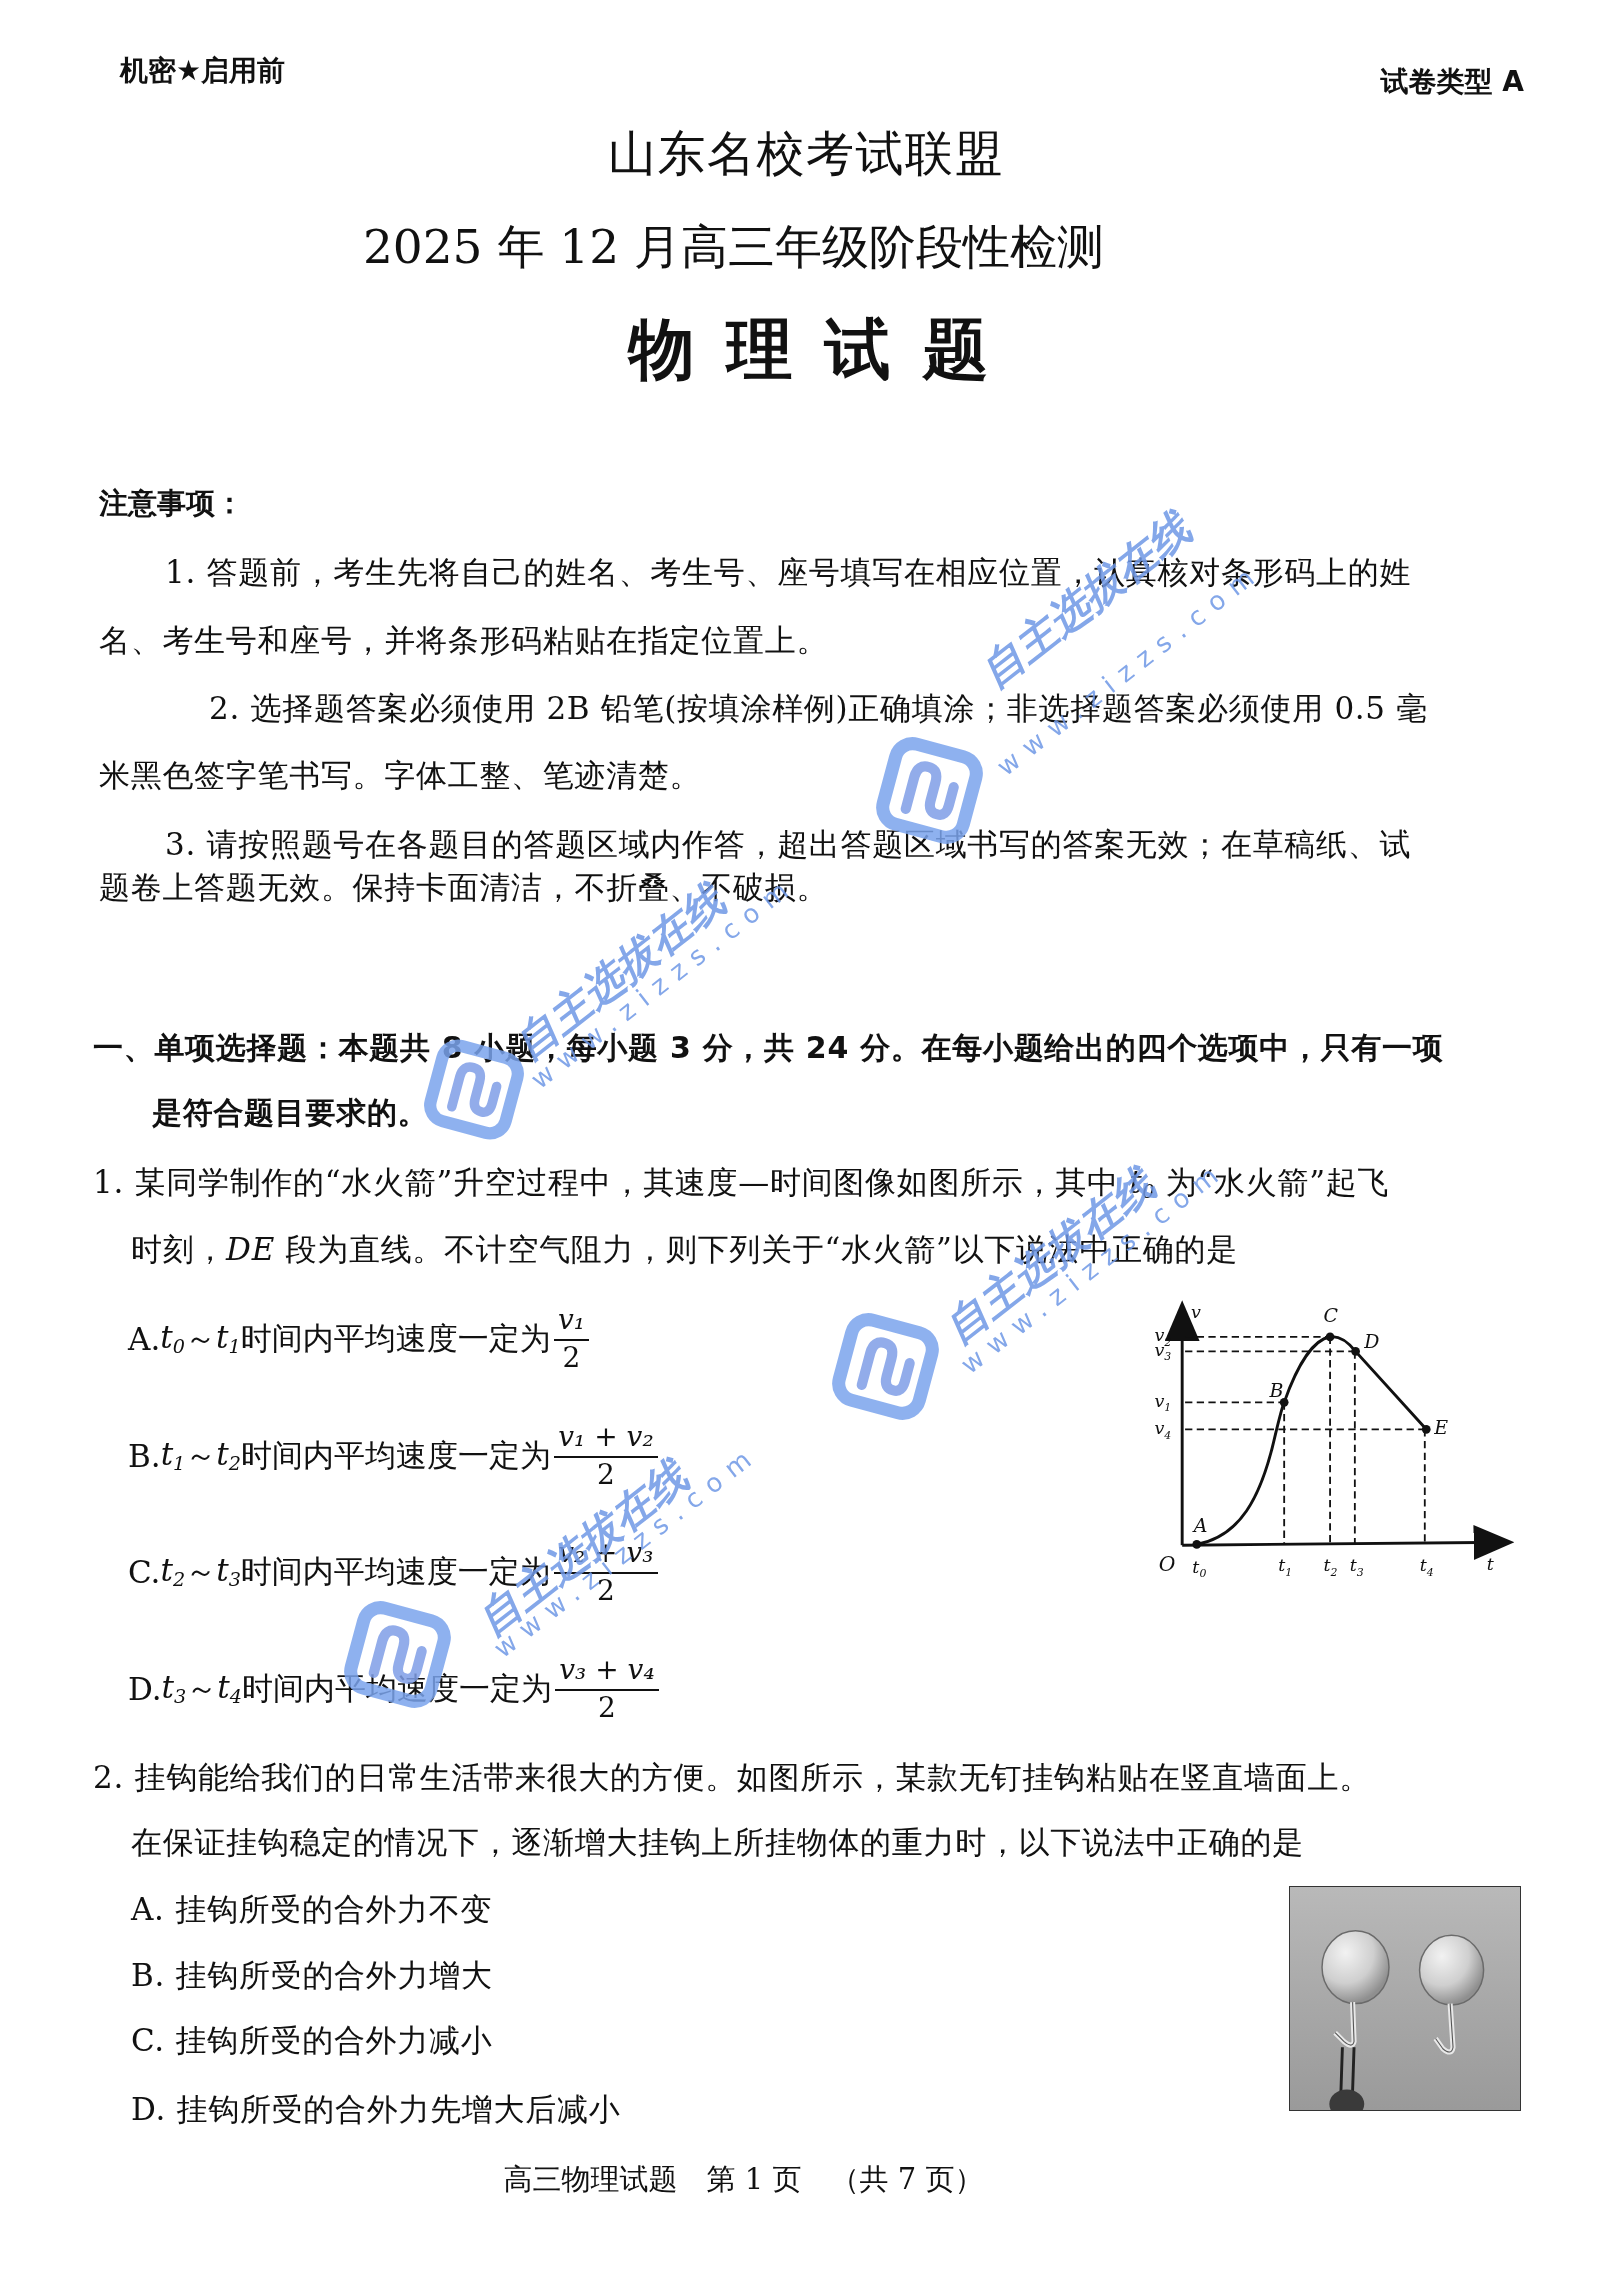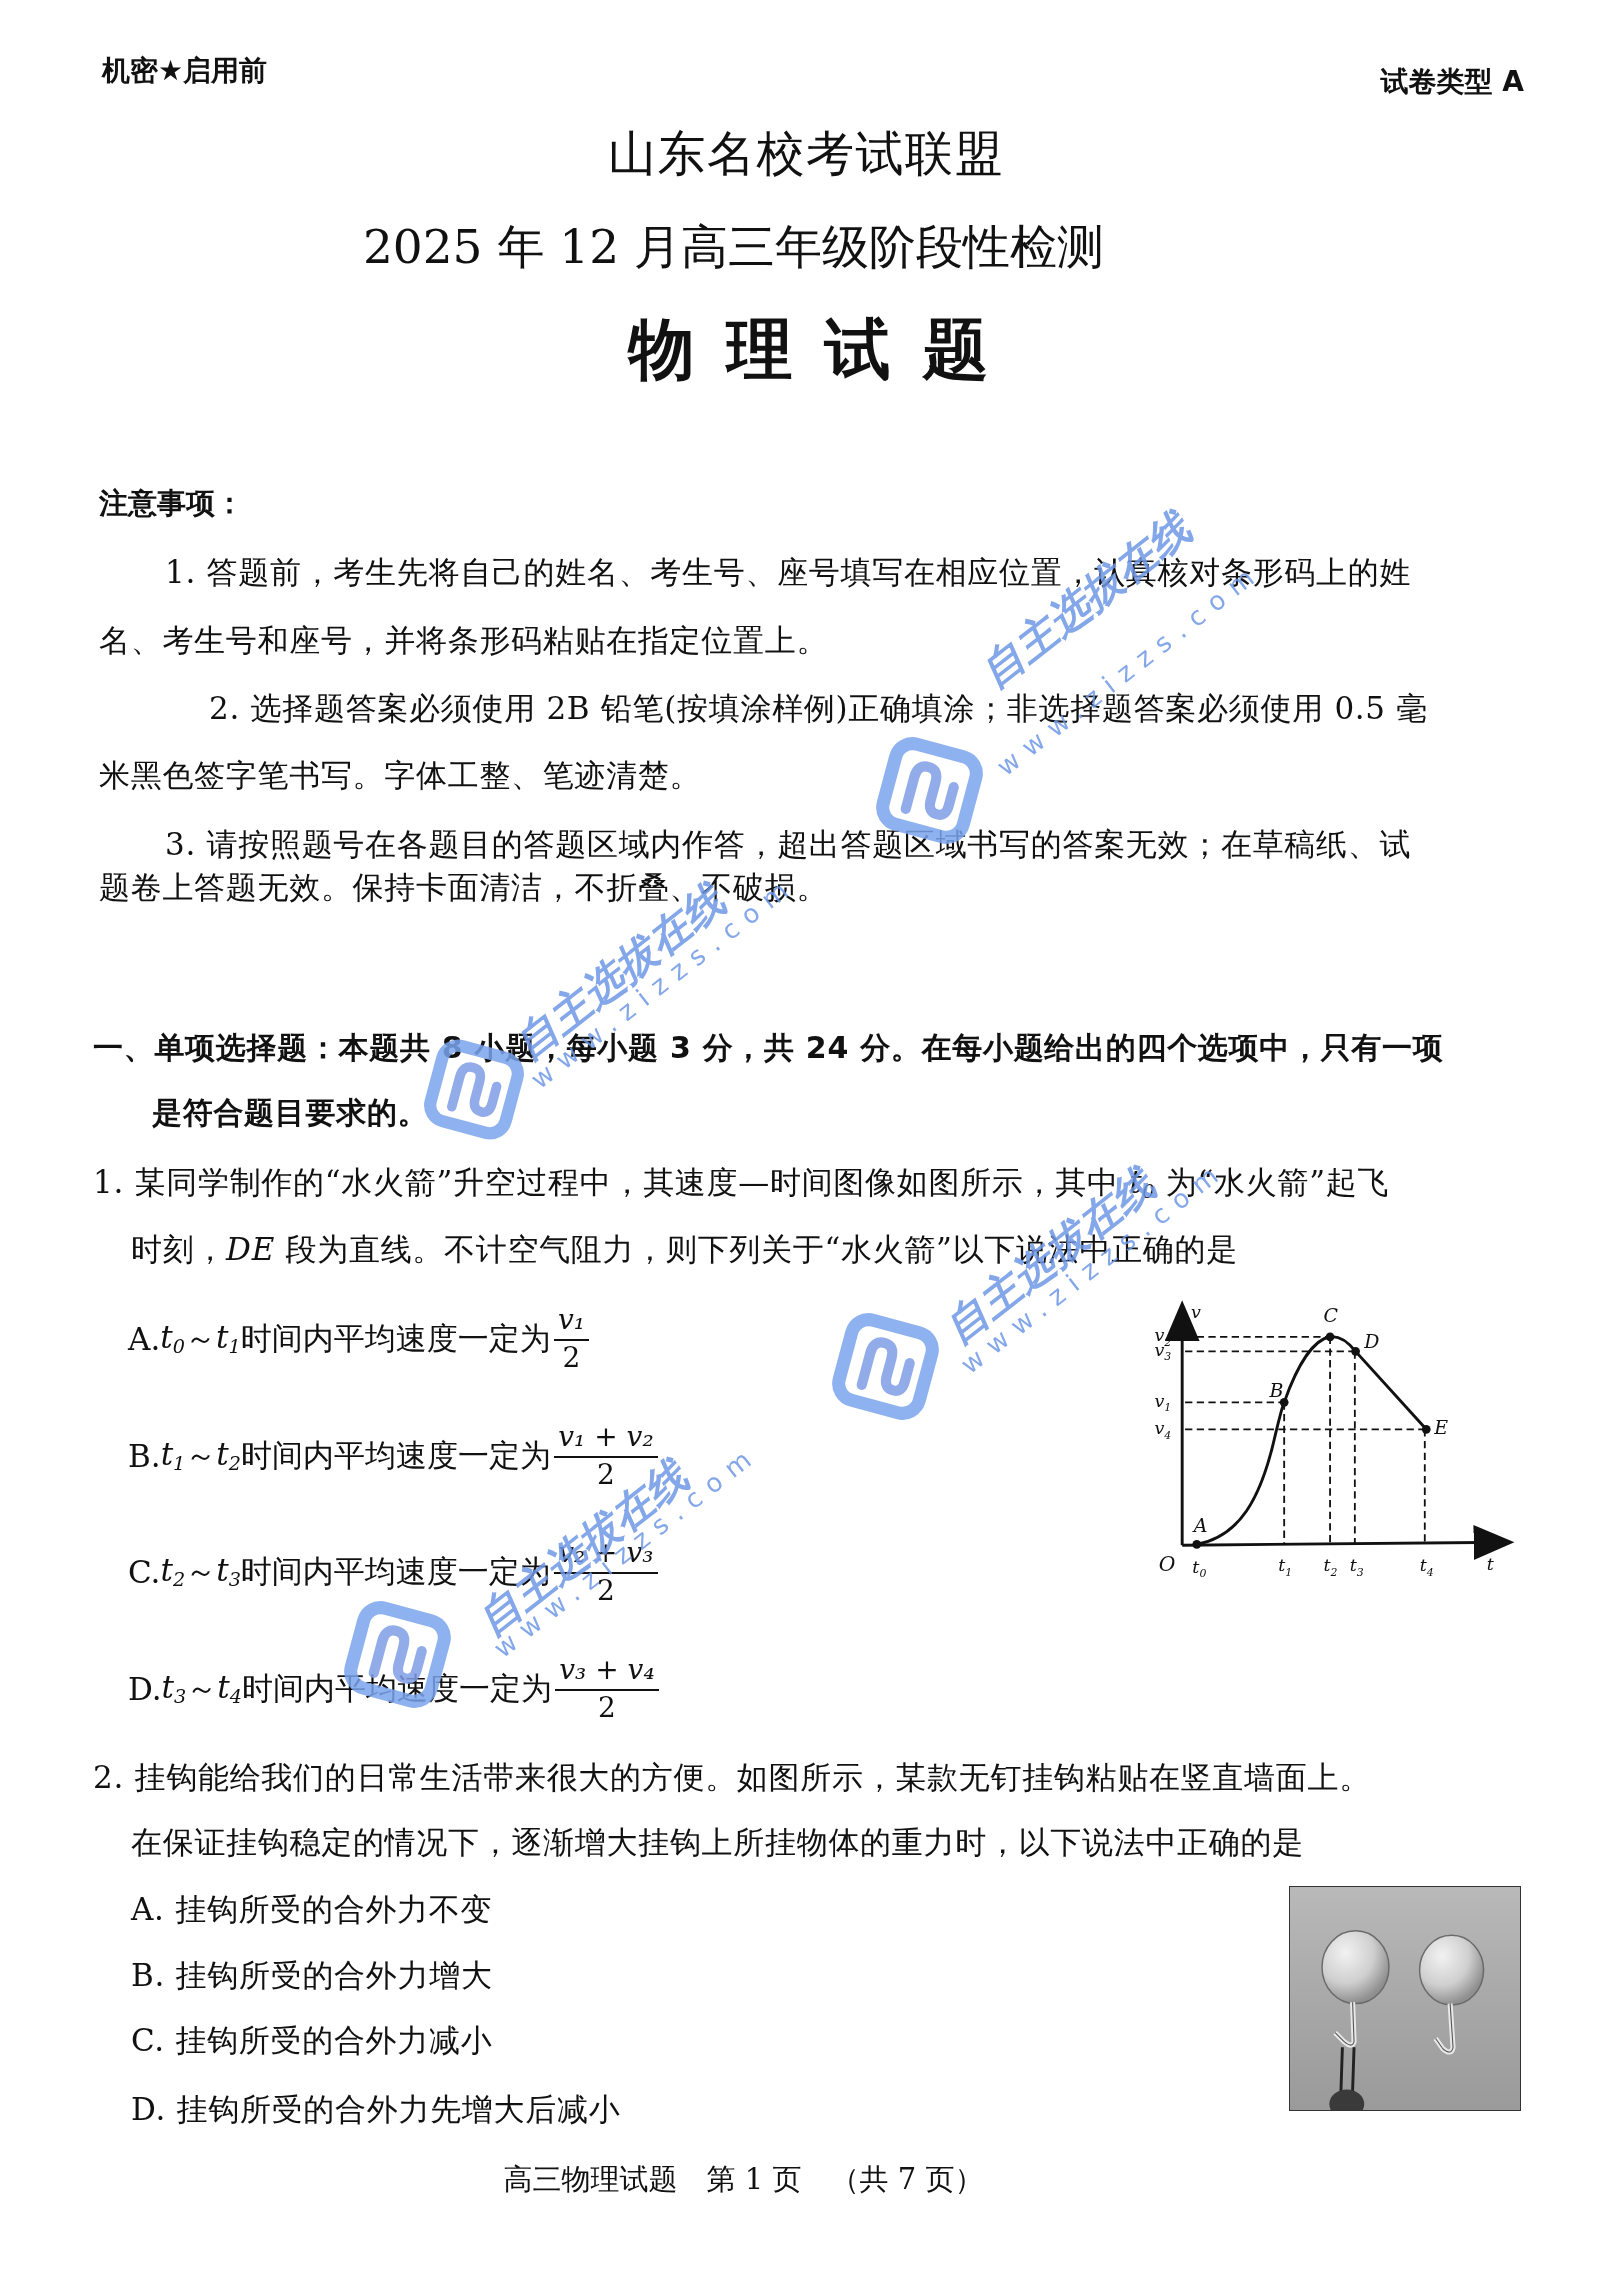--- a/index.html
+++ b/index.html
@@ -1,21 +1,21 @@
 <!DOCTYPE html>
 <html style="font-size:11.7px"><head>
 <meta charset="utf-8">
 <style>
   html, body { margin:0; padding:0; background:#ffffff; }
   body { width:1617px; height:2273px; position:relative; overflow:hidden;
          font-family:"DejaVu Serif","Liberation Serif",serif; color:#111; }
   .abs { position:absolute; white-space:nowrap; }
   .sans { font-family:"DejaVu Sans","Liberation Sans",sans-serif; }
   .bold { font-weight:bold; }
-  .hdr-left { left:102px; top:52px; font-size:28px; }
+  .hdr-left { left:120px; top:52px; font-size:28px; }
   .hdr-right { right:93px; top:63px; font-size:28px; }
   .title1 { left:0; width:1612px; text-align:center; top:122px; font-size:48px; letter-spacing:1.5px; }
   .title2 { left:0; width:1467px; text-align:center; top:216px; font-size:47px; }
   .title3 { left:0; width:1617px; text-align:center; top:305px; font-size:66px; letter-spacing:32px; padding-left:32px; box-sizing:border-box; }
   .notice-h { left:99px; top:484px; font-size:29px; }
   .line { font-size:31px; letter-spacing:0.7px; }
   .ital { font-style:italic; font-family:"DejaVu Serif","Liberation Serif",serif; }
   sub { font-size:0.62em; vertical-align:-0.25em; }
   .frac { display:inline-flex; flex-direction:column; align-items:center; vertical-align:middle; margin-left:2.9px; }
   .frac .num { border-bottom:2.2px solid #111; padding:0 4.4px 1.5px 4.4px; font-size:28px; line-height:34px; }

